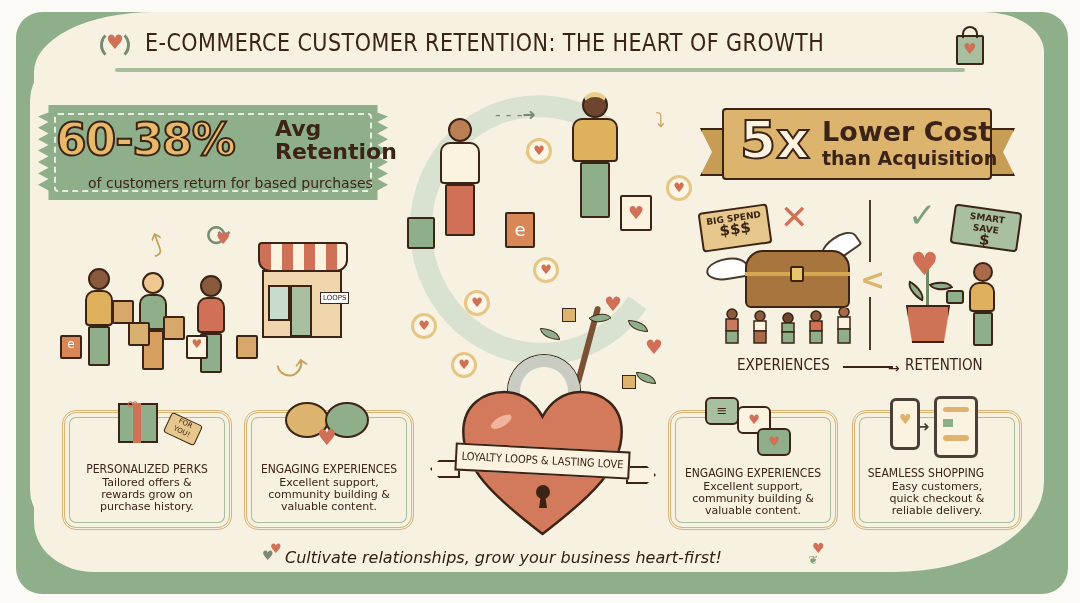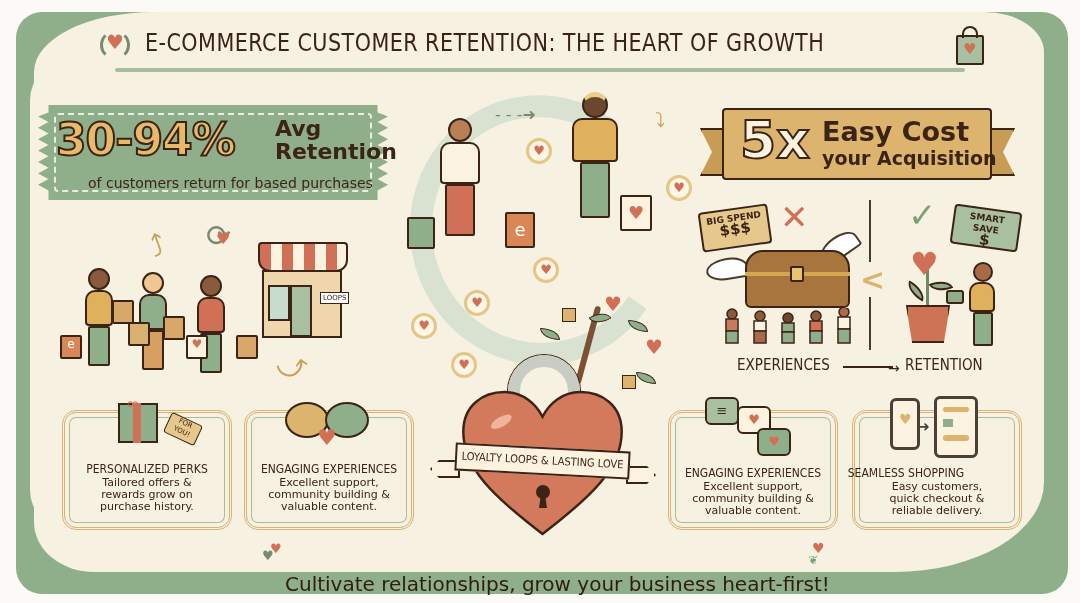--- a/index.html
+++ b/index.html
@@ -83,21 +83,21 @@
   .card-title{font-size:12px;font-weight:normal;color:#3b2416;text-align:center;white-space:nowrap;font-family:"DejaVu Sans Condensed","DejaVu Sans",sans-serif;}
   .card-desc{font-size:11px;color:#3b2416;text-align:center;line-height:12px;}
   .gift{left:118px;top:403px;width:40px;height:40px;background:#8fae8a;border:2px solid #3b2416;}
   .gift-ribbon{left:133px;top:403px;width:8px;height:40px;background:#d07056;}
   .gift-bow{left:126px;top:394px;font-size:16px;color:#d07056;}
   .for-tag{left:166px;top:418px;width:34px;height:22px;background:#e7c88c;border:1.5px solid #3b2416;border-radius:3px;font-size:7px;line-height:9px;text-align:center;transform:rotate(25deg);color:#3b2416;}
   .bubble{width:44px;height:36px;border:2px solid #3b2416;border-radius:50%;}
   .sq-bubble{width:34px;height:28px;border:2px solid #3b2416;border-radius:6px;text-align:center;font-size:13px;line-height:24px;color:#d07056;}
   .phone{width:30px;height:52px;background:#fbf3df;border:3px solid #4a4038;border-radius:6px;}
   .tablet{width:44px;height:62px;background:#fbf3df;border:3px solid #4a4038;border-radius:6px;}
-  .tagline{left:285px;top:548px;font-size:20px;color:#2d1d12;white-space:nowrap;margin-top:24px;}
+  .tagline{left:285px;top:548px;font-size:16px;font-style:italic;color:#2d1d12;white-space:nowrap;}
   .sm-heart{font-size:13px;}
 </style>
 </head>
 <body>
 
 <div class="frame"></div>
 <div class="paper"></div>
 <div class="paper2"></div>
 
 <div class="abs" style="left:100px;top:30px;width:30px;height:30px;border:3px solid #7a8a72;border-radius:50%;border-top-color:transparent;border-bottom-color:transparent;"></div>
@@ -105,21 +105,21 @@
 <div class="abs title">E-COMMERCE CUSTOMER RETENTION: THE HEART OF GROWTH</div>
 <div class="abs title-rule"></div>
 <div class="abs" style="left:956px;top:35px;width:28px;height:30px;background:#a9c0a0;border:2px solid #3b2416;border-radius:2px;">
   <span style="position:absolute;left:5px;top:3px;font-size:15px;color:#d07056;">♥</span>
 </div>
 <div class="abs" style="left:962px;top:26px;width:16px;height:12px;border:2px solid #3b2416;border-bottom:none;border-radius:8px 8px 0 0;"></div>
 
 <div class="abs ticket">
     <div class="ticket-inner"></div>
   </div>
-<div class="abs stat-big">30-94%</div>
+<div class="abs stat-big">60-38%</div>
 <div class="abs stat-label1">Avg</div>
 <div class="abs stat-label2">Retention</div>
 <div class="abs stat-sub">of customers return for based purchases</div>
 
 <div class="abs curve-arrow" style="left:150px;top:228px;transform:rotate(-20deg);">⤴</div>
 <div class="abs cycle">⟳</div>
 <div class="abs cycle-heart">♥</div>
 
 <div class="abs" style="left:88px;top:268px;">
   <div class="head" style="background:#8a5a3c;"></div>
@@ -196,22 +196,22 @@
 <div class="abs" style="left:430px;top:460px;width:30px;height:18px;background:#fbf3df;border:2px solid #3b2416;clip-path:polygon(0 50%,30% 0,100% 0,100% 100%,30% 100%);"></div>
 <div class="abs" style="left:626px;top:466px;width:30px;height:18px;background:#fbf3df;border:2px solid #3b2416;clip-path:polygon(0 0,70% 0,100% 50%,70% 100%,0 100%);"></div>
 <div class="abs ribbon">LOYALTY LOOPS &amp; LASTING LOVE</div>
 <div class="abs keyhole"></div>
 <div class="abs keyhole-slot"></div>
 
 <div class="abs banner-tailL"></div>
 <div class="abs banner-tailR"></div>
 <div class="abs banner"></div>
 <div class="abs five">5x</div>
-<div class="abs lower">Easy Cost</div>
-<div class="abs than">your Acquisition</div>
+<div class="abs lower">Lower Cost</div>
+<div class="abs than">than Acquisition</div>
 
 <div class="abs tag tag-big">
   <span>BIG SPEND</span>
   <b>$$$</b>
 </div>
 <div class="abs xmark">✕</div>
 <div class="abs divider"></div>
 <div class="abs lt">&lt;</div>
 <div class="abs check">✓</div>
 <div class="abs tag tag-smart">
@@ -298,21 +298,21 @@
 <div class="abs card" style="left:852px;top:410px;"></div>
 <div class="abs phone" style="left:890px;top:398px;">
   <span style="position:absolute;left:6px;top:10px;font-size:14px;color:#dcb46e;">♥</span>
 </div>
 <div class="abs" style="left:918px;top:418px;font-size:14px;color:#4a4038;">➜</div>
 <div class="abs tablet" style="left:934px;top:396px;">
   <span style="position:absolute;left:6px;top:8px;width:26px;height:5px;background:#dcb46e;border-radius:3px;"></span>
   <span style="position:absolute;left:6px;top:20px;width:10px;height:8px;background:#8fae8a;"></span>
   <span style="position:absolute;left:6px;top:36px;width:26px;height:6px;background:#dcb46e;border-radius:3px;"></span>
 </div>
-<div class="abs card-title" style="left:832px;top:466px;width:148px;">SEAMLESS SHOPPING</div>
+<div class="abs card-title" style="left:852px;top:466px;width:148px;">SEAMLESS SHOPPING</div>
 <div class="abs card-desc" style="left:852px;top:481px;width:170px;">
   <div>Easy customers,</div>
   <div>quick checkout &amp;</div>
   <div>reliable delivery.</div>
 </div>
 
 <div class="abs sm-heart" style="left:262px;top:548px;color:#7a8a72;">♥</div>
 <div class="abs sm-heart" style="left:270px;top:541px;color:#d07056;">♥</div>
 <div class="abs tagline">Cultivate relationships, grow your business heart-first!</div>
 <div class="abs" style="left:812px;top:540px;font-size:14px;color:#d07056;">♥</div>

